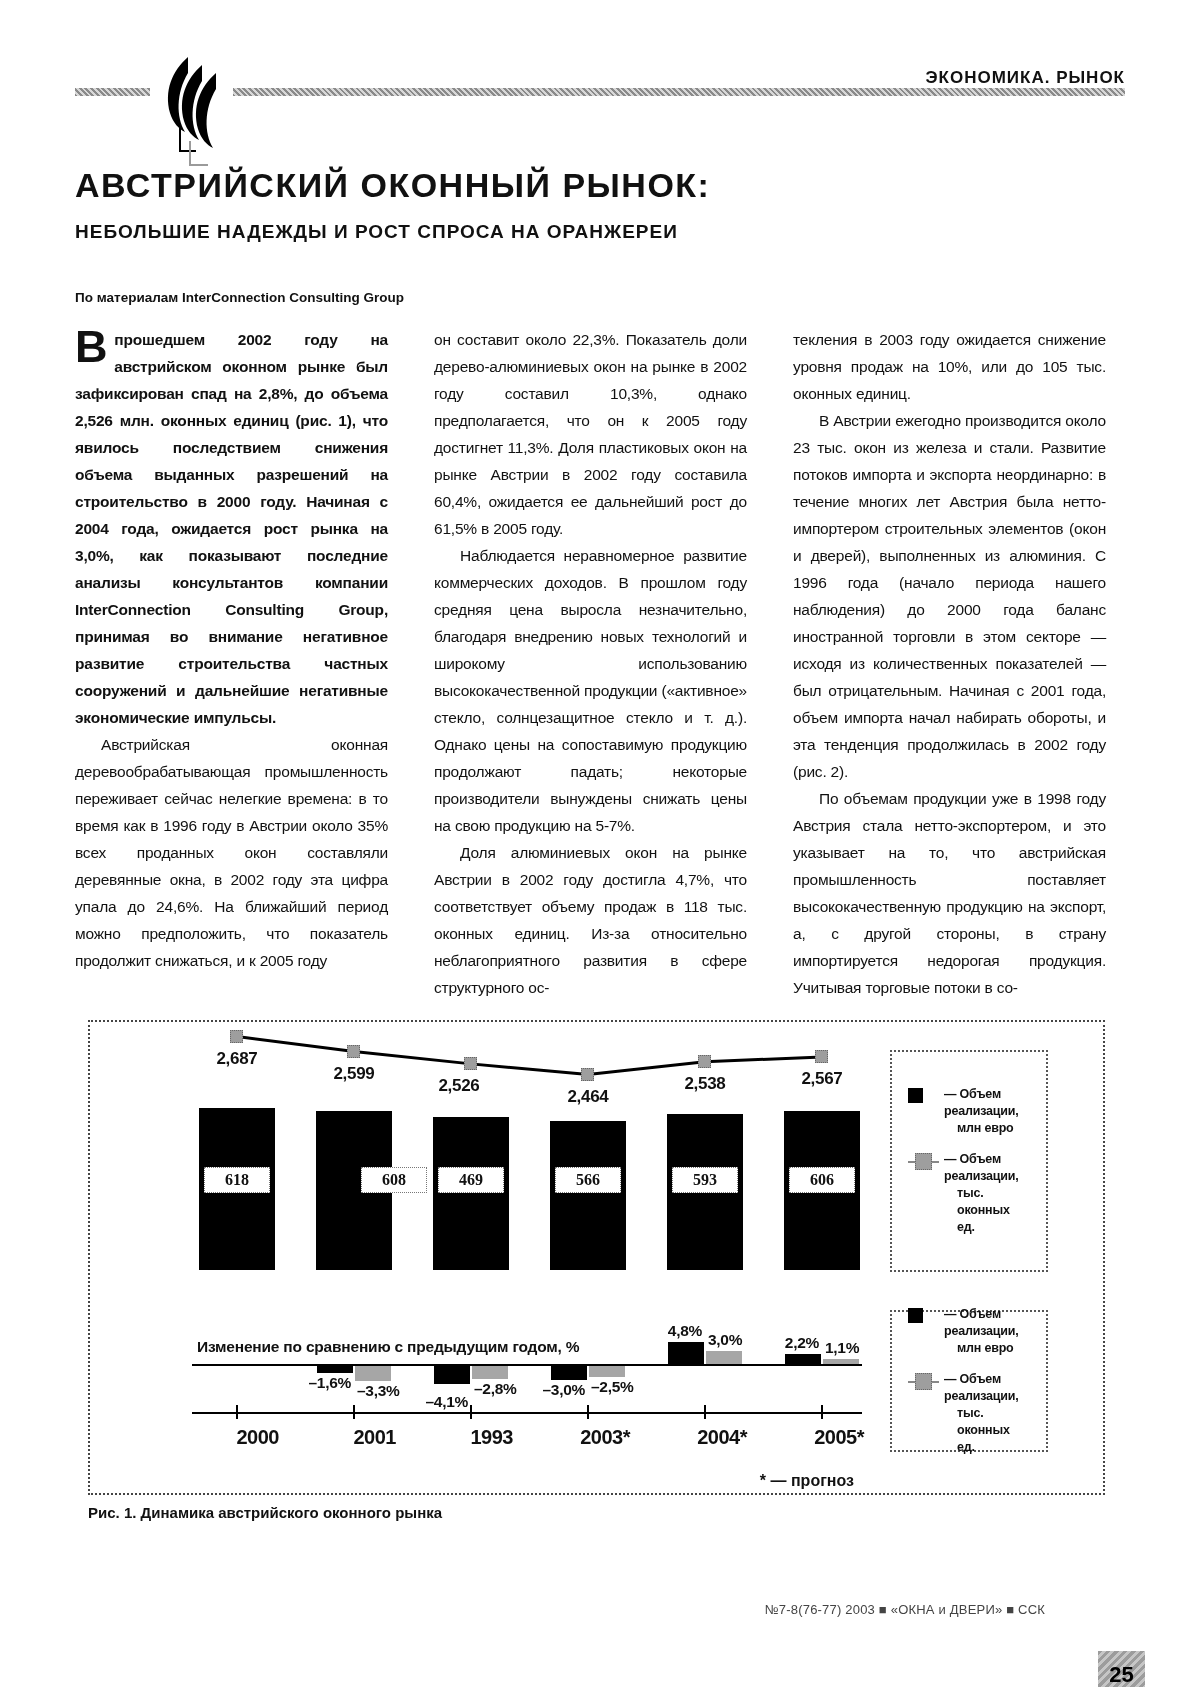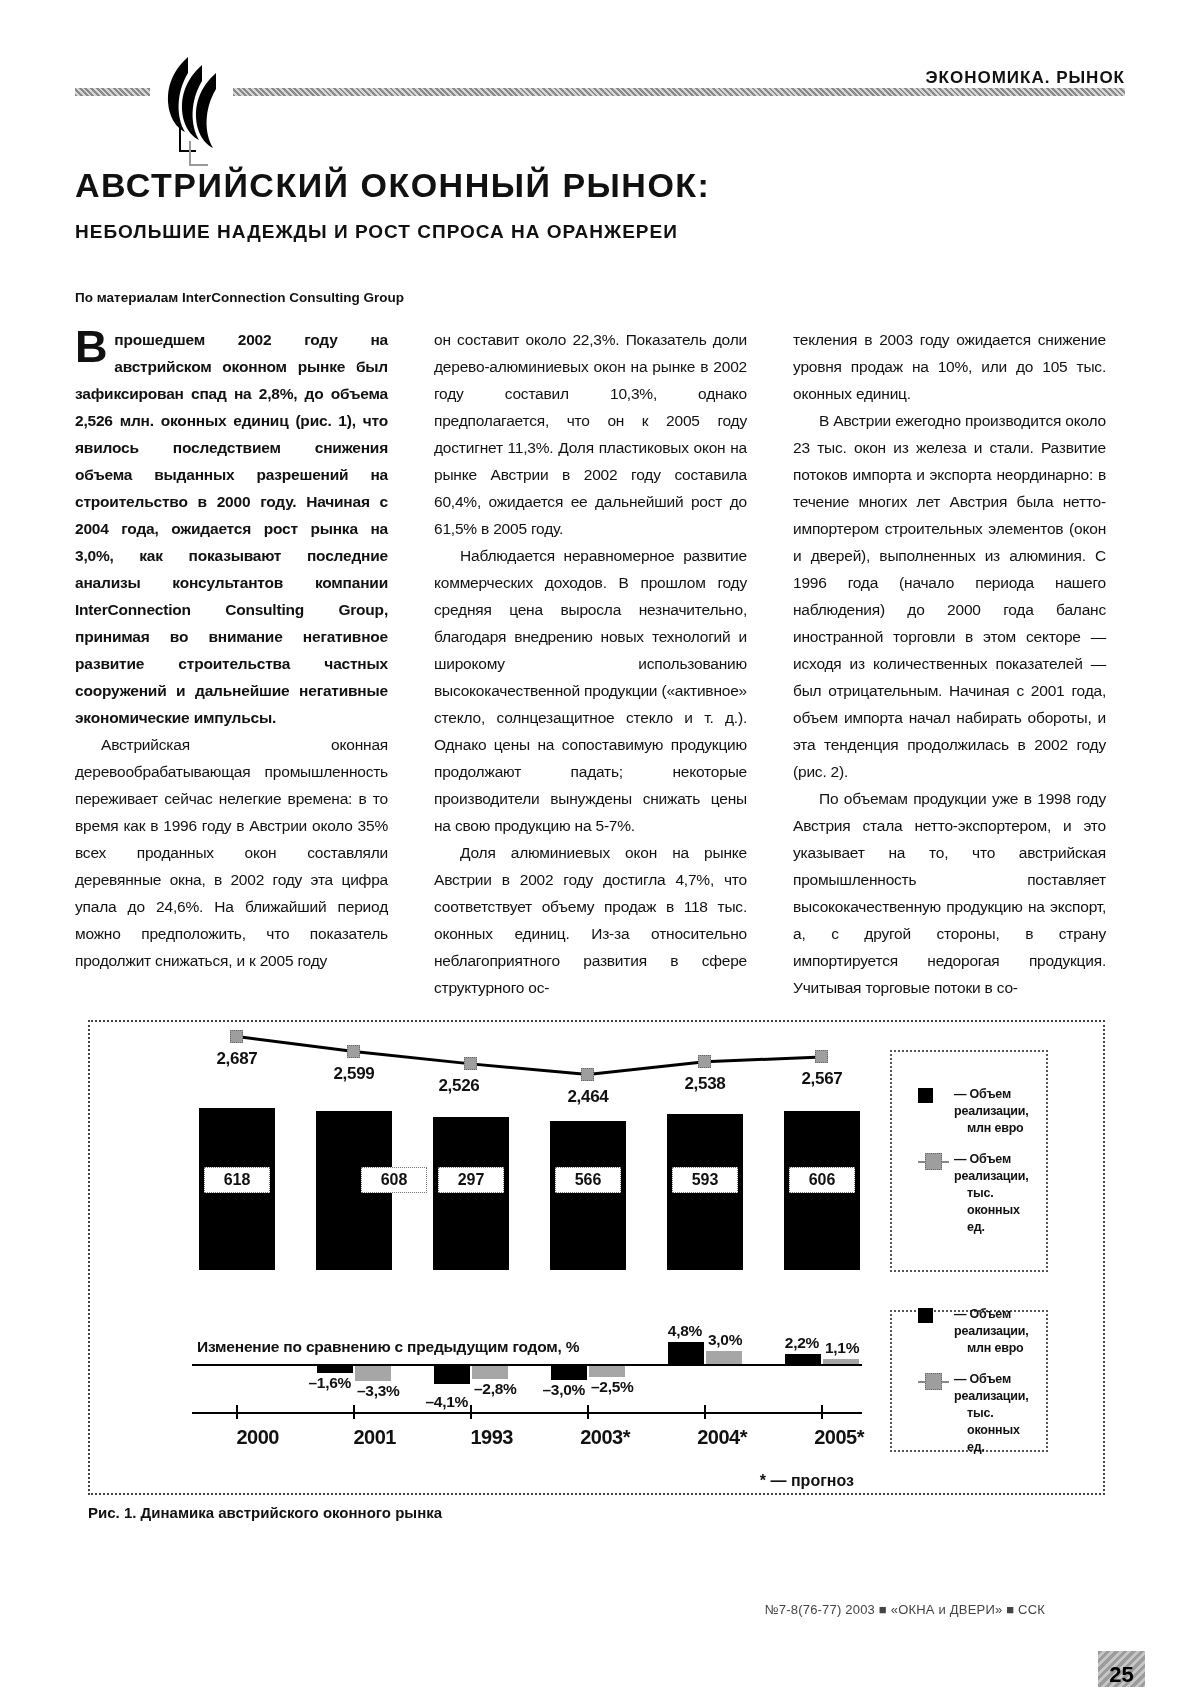--- a/index.html
+++ b/index.html
@@ -32,39 +32,39 @@
   .lead{font-weight:bold;}
   .dropcap{float:left;font-size:45px;line-height:41px;font-weight:bold;
     padding-right:7px;}
   
   .figure-frame{position:absolute;left:88px;top:1020px;width:1017px;height:475px;
     border:2px dotted #444;box-sizing:border-box;background:#fff;}
   .figure-frame svg{position:absolute;left:0;top:0;}
   .bar{position:absolute;background:#000;}
   .barbox{position:absolute;width:66px;height:26px;background:#fff;
     border:1px dotted #777;box-sizing:border-box;text-align:center;
-    line-height:24px;font-weight:bold;font-size:16px;}
+    line-height:24px;font-weight:bold;font-size:16px;font-family:Liberation Serif, serif;}
   .marker{position:absolute;width:13px;height:13px;border:1px dotted #666;
     box-sizing:border-box;}
   .line-val{position:absolute;width:90px;text-align:center;font-weight:bold;
     font-size:17px;letter-spacing:-0.3px;}
   .chg-title{position:absolute;font-weight:bold;font-size:15.5px;
     letter-spacing:-0.2px;}
   .hline{position:absolute;height:2px;background:#000;}
   .tick{position:absolute;width:2px;height:14px;background:#000;}
   .year{position:absolute;width:84px;text-align:right;font-weight:bold;
     font-size:20px;letter-spacing:-0.5px;}
   .chg-bar{position:absolute;}
   .chg-lab{position:absolute;width:72px;font-weight:bold;font-size:15.5px;
     letter-spacing:-0.3px;}
   .footnote{position:absolute;font-weight:bold;font-size:16px;}
   .legend-box{position:absolute;left:800px;width:158px;border:2px dotted #555;
     box-sizing:border-box;display:flex;flex-direction:column;
     justify-content:center;padding:6px 8px;}
-  .lg-item{display:flex;align-items:flex-start;margin:7px 18px;}
+  .lg-item{display:flex;align-items:flex-start;margin:7px 8px;}
   .lg-swatch-wrap{width:36px;display:flex;align-items:center;flex:none;
     margin-top:2px;}
   .lg-square{width:15px;height:15px;flex:none;}
   .lg-dash{width:7px;height:2px;flex:none;}
   .lg-text{font-weight:bold;font-size:12.5px;line-height:17px;
     letter-spacing:-0.2px;}
   .lg-line2{margin-left:13px;}
   .caption{position:absolute;left:88px;top:1504px;font-weight:bold;
     font-size:15px;}
   
@@ -156,21 +156,21 @@
           <div>— Объем реализации,</div>
           <div class="lg-line2">тыс. оконных ед.</div>
         </div>
       </div>
     </div>
 <div class="bar" style="left: 109px; top: 86px; width: 76px; height: 162px; background: rgb(0, 0, 0);"></div>
     <div class="barbox" style="left: 114px; top: 145px;">618</div>
     <div class="bar" style="left: 226px; top: 88.5px; width: 76px; height: 159.5px; background: rgb(0, 0, 0);"></div>
     <div class="barbox" style="left: 231px; top: 145px; margin-left: 40px;">608</div>
     <div class="bar" style="left: 343px; top: 94.75px; width: 76px; height: 153.25px; background: rgb(0, 0, 0);"></div>
-    <div class="barbox" style="left: 348px; top: 145px;">297</div>
+    <div class="barbox" style="left: 348px; top: 145px;">469</div>
     <div class="bar" style="left: 460px; top: 99px; width: 76px; height: 149px; background: rgb(0, 0, 0);"></div>
     <div class="barbox" style="left: 465px; top: 145px;">566</div>
     <div class="bar" style="left: 577px; top: 92.25px; width: 76px; height: 155.75px; background: rgb(0, 0, 0);"></div>
     <div class="barbox" style="left: 582px; top: 145px;">593</div>
     <div class="bar" style="left: 694px; top: 89px; width: 76px; height: 159px; background: rgb(0, 0, 0);"></div>
     <div class="barbox" style="left: 699px; top: 145px;">606</div>
     <svg width="1013" height="471">
       <polyline points="147,14.5 264,29.46 381,41.870000000000005 498,52.410000000000004 615,39.83 732,34.900000000000006" fill="none" stroke="#000" stroke-width="3"></polyline>
     </svg>
     <div class="marker" style="left: 140px; top: 8px; background: rgb(158, 158, 158);"></div>

